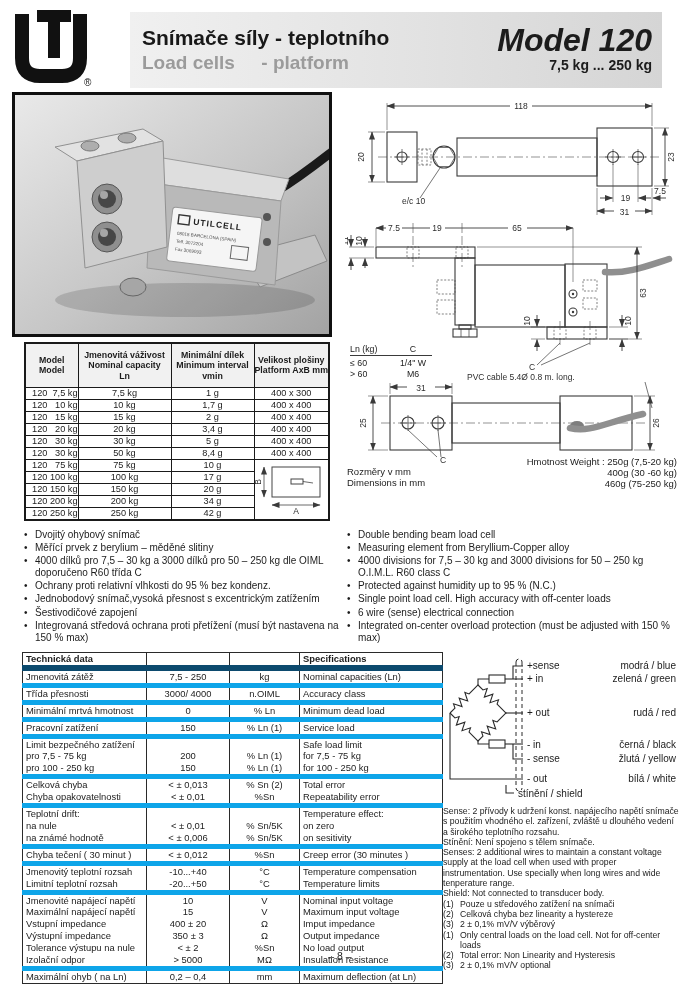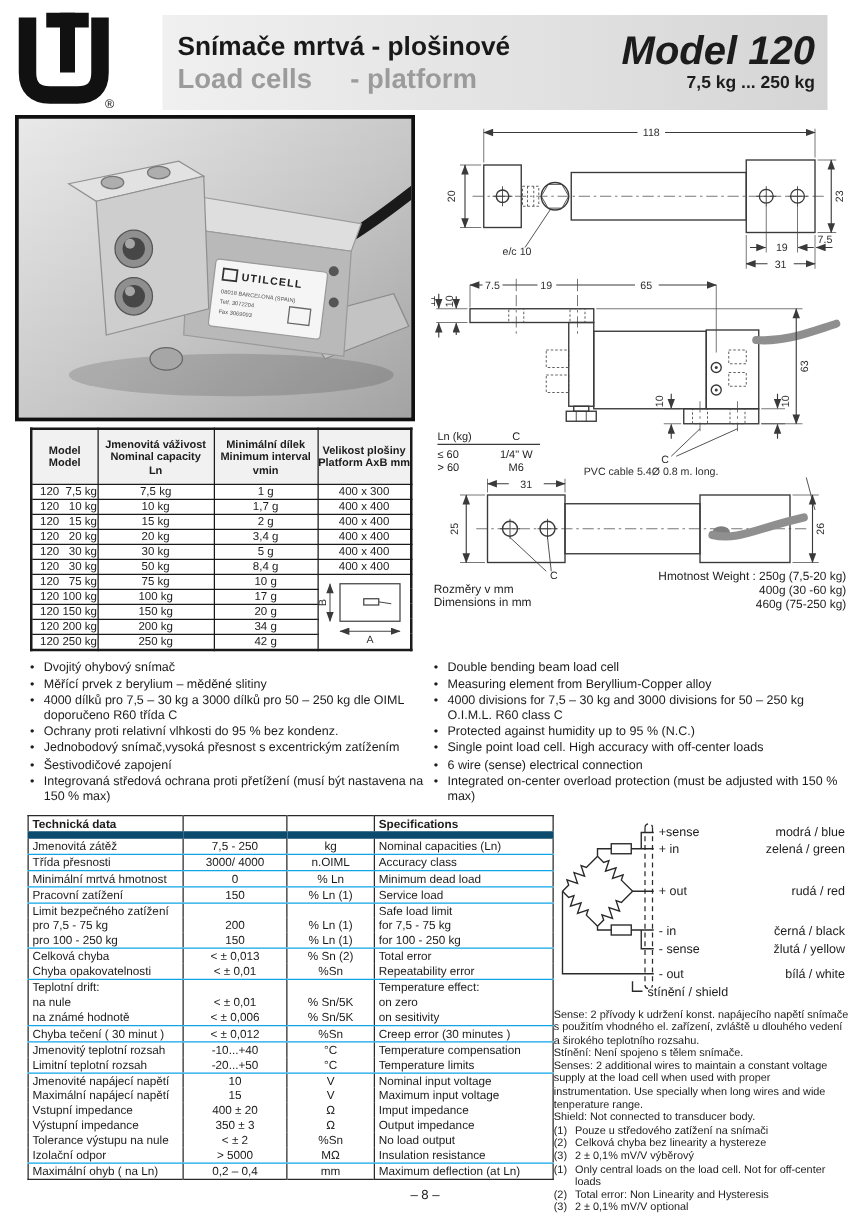--- a/index.html
+++ b/index.html
@@ -7,21 +7,21 @@
   .page { position:relative; width:680px; height:985px; background:#fff; margin:0 auto;
           color:#1c1c1c; overflow:hidden; }
   .abs { position:absolute; }
 
   
   .title-box { left:130px; top:12px; width:532px; height:76px;
 ardisplay:flex; display:flex; align-items:center; justify-content:space-between;
     background:linear-gradient(90deg,#f0f0f0 0%,#e2e2e2 55%,#d5d5d5 100%);
     padding:0 10px 0 12px; }
   .t-cs { font-size:21px; font-weight:bold; color:#181818; line-height:26px; }
-  .t-en { font-size:22px; font-weight:bold; color:#9b9b9b; line-height:24px; white-space:pre; }
+  .t-en { font-size:19px; font-weight:bold; color:#9b9b9b; line-height:24px; white-space:pre; }
   .t-model { font-size:32px; font-weight:bold; text-align:right; line-height:30px;font-style:italic; }
   .t-range { font-size:14px; font-weight:bold; text-align:right; line-height:20px; }
 
   
   .photo { left:12px; top:92px; width:320px; height:245px; border:3px solid #101010; background:#bbb; }
 
   
   svg text { font-family:"Liberation Sans", sans-serif; }
   .dt { font-size:8.5px; fill:#2e2e2e; }
   .out { fill:none; stroke:#3a3a3a; stroke-width:1.1; }
@@ -55,21 +55,21 @@
   .feat li { display:flex; gap:5px; font-size:10px; line-height:12.1px; list-style:none; margin-bottom:1px; }
   .feat .blt { width:6px; flex:none; }
   .f-cs { left:24px; top:529px; }
   .f-en { left:347px; top:529px; width:332px; }
 
   
   .spec { left:22px; top:652px; }
   .spec table { border-collapse:collapse; table-layout:fixed; width:420px; border:1.5px solid #2a2a2a; }
   .spec td { font-size:9.4px; line-height:11.9px; padding:0 3px; white-space:pre; overflow:hidden; }
   .spec td + td { border-left:1px solid #2a2a2a; }
-  .spec tr.sep td { border-bottom:1px solid #0ea5e9; }
+  .spec tr.sep td { border-bottom:5px solid #0ea5e9; }
   .spec tr.head td { font-weight:bold; border-bottom:6px solid #0c4a6e; }
   .spec .c-val, .spec .c-unit { text-align:center; }
 
   
   .wlbl { font-size:10px; fill:#1c1c1c; }
 
   
   .notes { left:443px; top:806px; width:237px; font-size:8.7px; line-height:10.3px; }
   .notes .nrow { display:flex; }
   .notes .nn { width:17px; flex:none; }
@@ -95,21 +95,21 @@
 
   <svg class="abs" style="left:12px; top:10px;" width="84" height="80" viewBox="0 0 84 80">
     <path d="M10,4 v44 q0,18 18,18 h22 q18,0 18,-18 v-44" fill="none" stroke="#111" stroke-width="14"></path>
     <rect x="25" y="0" width="34" height="12" fill="#111"></rect>
     <rect x="36" y="0" width="12" height="48" fill="#111"></rect>
     <text x="72" y="76" font-size="10" fill="#111">®</text>
   </svg>
 
   <div class="abs title-box">
     <div>
-      <div class="t-cs">Snímače mrtvá - plošinové</div>
+      <div class="t-cs">Snímače síly - teplotního</div>
       <div class="t-en">Load cells     - platform</div>
     </div>
     <div>
       <div class="t-model">Model 120</div>
       <div class="t-range">7,5 kg ... 250 kg</div>
     </div>
   </div>
 
   <div class="abs photo">
     <svg width="314" height="239" viewBox="0 0 314 239">

